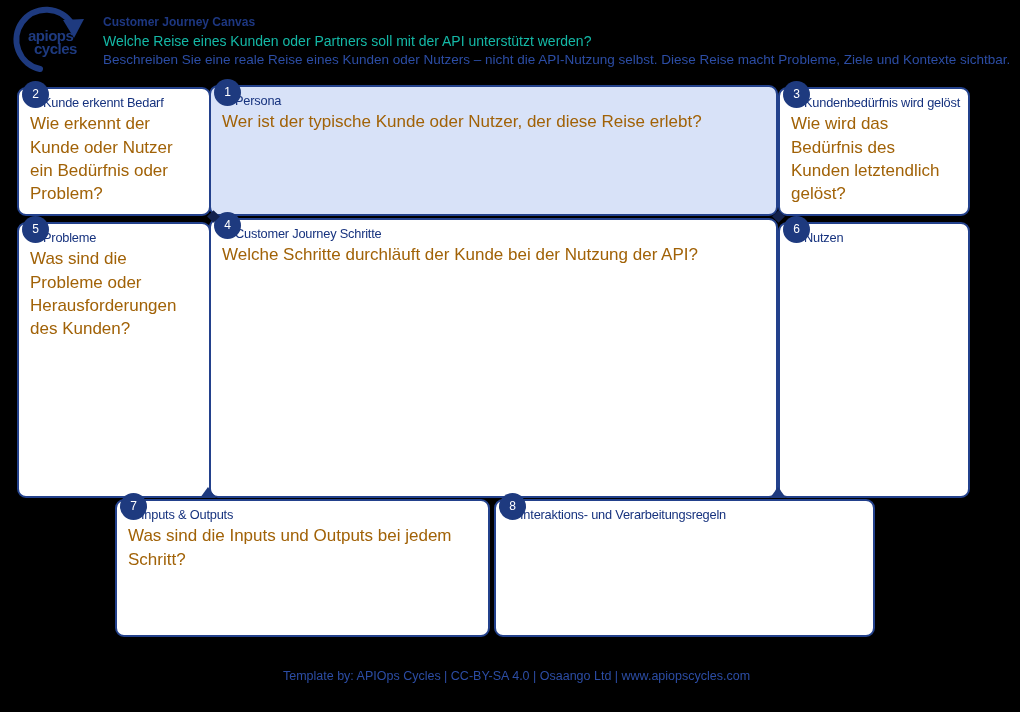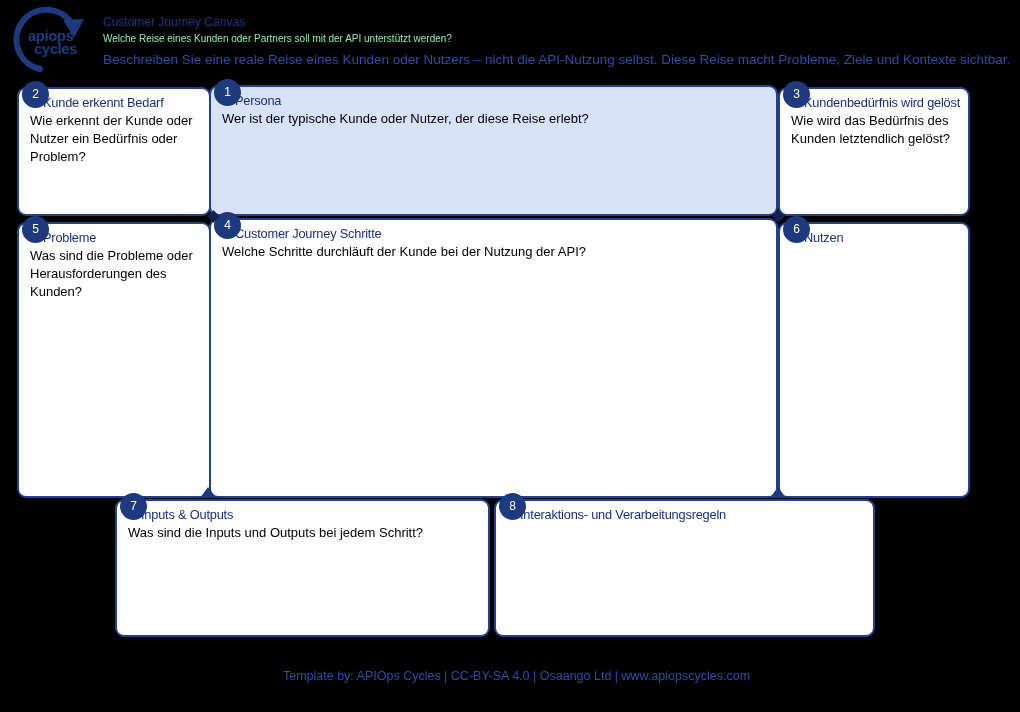--- a/index.html
+++ b/index.html
@@ -8,25 +8,25 @@
     background:#000000;
     font-family:"Liberation Sans", sans-serif;
     position:relative; overflow:hidden;
   }
   .canvas { position:absolute; inset:0; }
 
   
   .logo { position:absolute; left:8px; top:4px; width:86px; height:70px; }
   .hdr-title {
     position:absolute; left:103px; top:15px;
-    font-size:12px; font-weight:normal; color:#1d3781; white-space:nowrap;
+    font-size:12px; font-weight:bold; color:#1d3781; white-space:nowrap;
   }
   .hdr-sub1 {
     position:absolute; left:103px; top:33px;
-    font-size:10px; color:#86efac; white-space:nowrap;
+    font-size:14px; color:#14b8a6; white-space:nowrap;
   }
   .hdr-sub2 {
     position:absolute; left:103px; top:52px;
     font-size:13.5px; color:#2c4da5; white-space:nowrap;
   }
 
   
   .box {
     position:absolute; background:#ffffff;
     border:2px solid #23418c; border-radius:9px;
@@ -39,21 +39,21 @@
     background:#1e3a7f; color:#ffffff;
     font-size:12px; line-height:27px; text-align:center;
   }
   .box-title {
     margin:7px 4px 0 24px;
     font-size:12.8px; font-weight:normal; color:#16327e;
     letter-spacing:-0.2px; line-height:1.1; white-space:nowrap;
   }
   .box-question {
     margin:2px 12px 0 11px;
-    font-size:13px; color:#000000; line-height:1.38;
+    font-size:17px; color:#a16207; line-height:1.38;
   }
 
   
   .diamond {
     position:absolute; width:9px; height:9px;
     background:#13224d; transform:rotate(45deg);
   }
   .tri-up {
     position:absolute; width:0; height:0;
     border-left:8px solid transparent;

